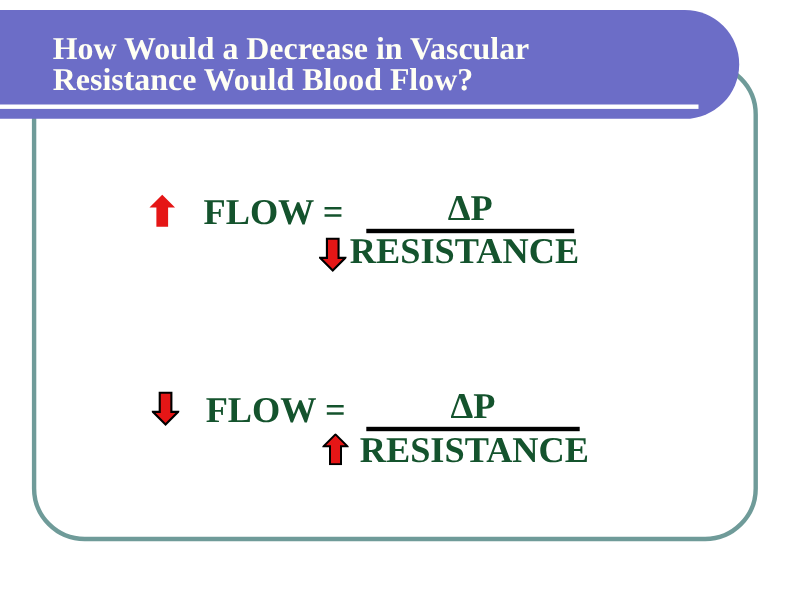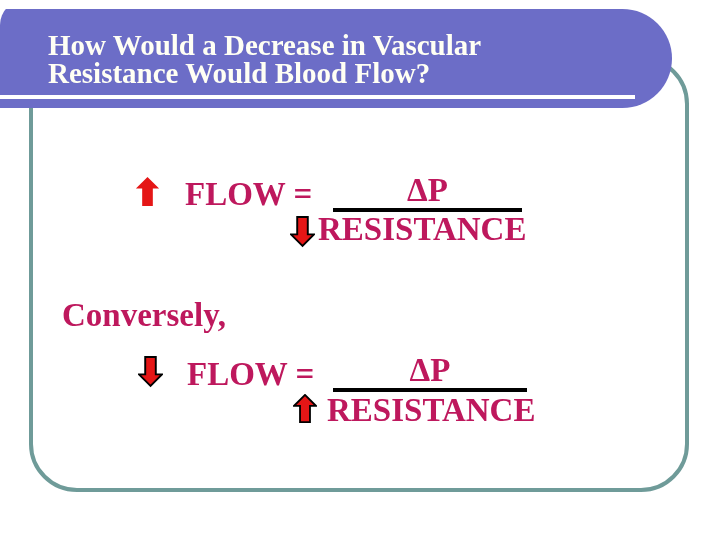--- a/index.html
+++ b/index.html
@@ -3,21 +3,20 @@
 <meta charset="utf-8">
 <style>
   html,body{margin:0;padding:0;background:#ffffff;}
   .slide{
     position:relative;
     width:720px;height:540px;
     background:#ffffff;
     overflow:hidden;
     font-family:"Liberation Serif","DejaVu Serif",serif;
     font-weight:bold;
-    border-radius:25px;
   }
   
   .frame{
     position:absolute;
     left:29px;top:56px;
     width:660px;height:436px;
     box-sizing:border-box;
     border:4px solid var(--frame-color,#6F9B99);
     border-radius:48px;
     background:transparent;
@@ -40,21 +39,21 @@
     position:absolute;
     left:48px;top:31px;
     color:var(--title-color,#FFFFF4);
     font-size:29px;
     line-height:28px;
     white-space:nowrap;
     letter-spacing:0px;
   }
   .body-text{
     position:absolute;
-    color:#be185d;
+    color:#14532d;
     font-size:33px;
     line-height:33px;
     white-space:nowrap;
   }
   .num-box{ text-align:center; }
   .frac-bar{
     position:absolute;
     height:4px;
     background:#000000;
   }
@@ -86,21 +85,20 @@
   <div class="body-text num-box" style="left:333px;top:174px;width:189px">ΔP</div>
 
   <div class="frac-bar" style="left:333px;top:208px;width:189px"></div>
 
   <svg class="arrow outlined" style="left:290px;top:215px" width="25" height="33" viewBox="0 0 26 32">
     <polygon points="13,31 1,19 7.5,19 7.5,1 18.5,1 18.5,19 25,19"></polygon>
   </svg>
 
   <div class="body-text" style="left:318px;top:213px">RESISTANCE</div>
 
-  <div class="body-text" style="left:62px;top:299px">Conversely,</div>
 
   <svg class="arrow outlined" style="left:138px;top:355px" width="25" height="33" viewBox="0 0 26 32">
     <polygon points="13,31 1,19 7.5,19 7.5,1 18.5,1 18.5,19 25,19"></polygon>
   </svg>
 
   <div class="body-text" style="left:187px;top:358px">FLOW =</div>
 
   <div class="body-text num-box" style="left:333px;top:354px;width:194px">ΔP</div>
 
   <div class="frac-bar" style="left:333px;top:388px;width:194px"></div>

